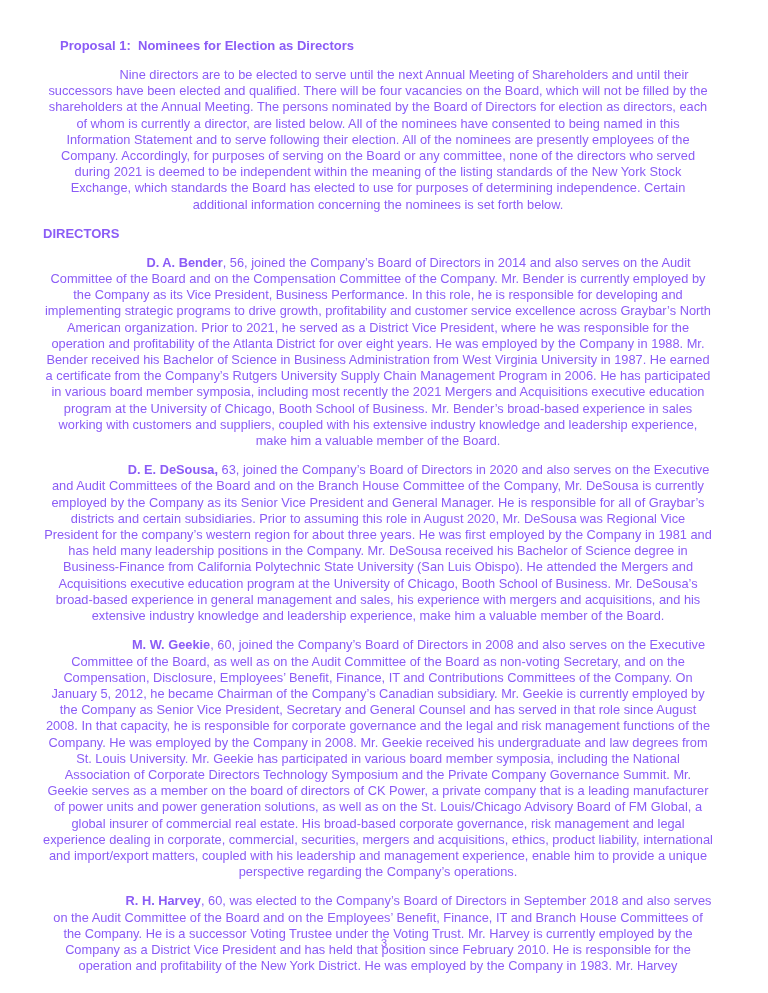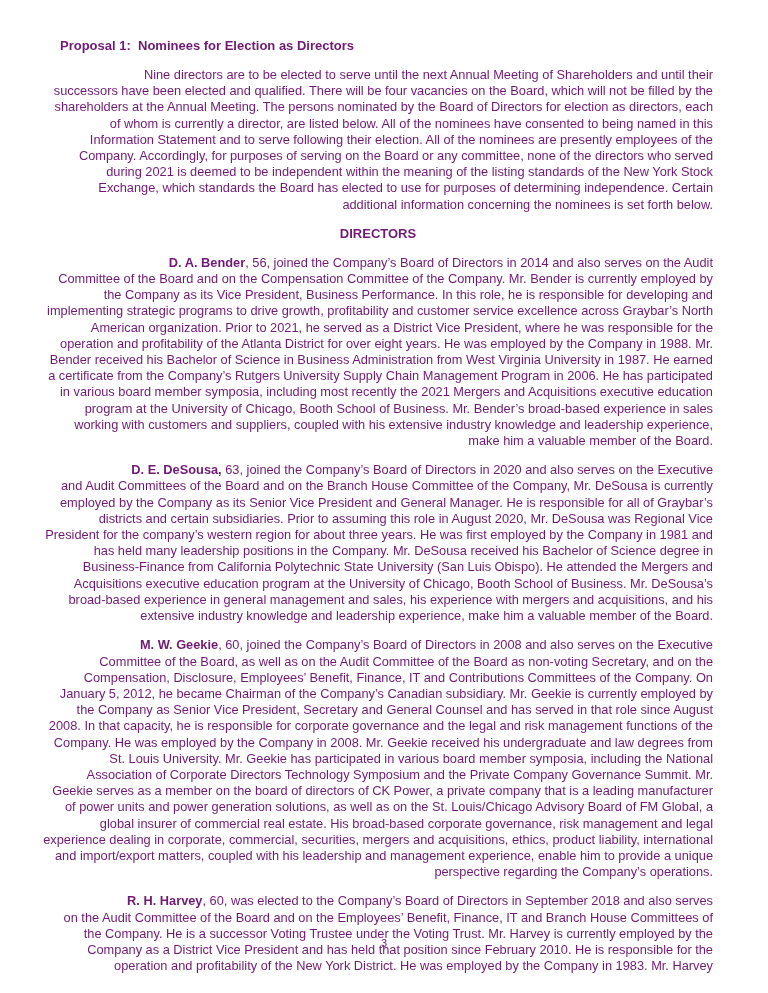--- a/index.html
+++ b/index.html
@@ -5,45 +5,44 @@
   html, body {
     margin: 0;
     padding: 0;
     background: #ffffff;
   }
   .page {
     position: relative;
     width: 768px;
     height: 993px;
     background: #ffffff;
-    color: #701a75;
+    color: #8b5cf6;
     font-family: "Liberation Sans", "DejaVu Sans", sans-serif;
     box-sizing: border-box;
     padding: 38px 55px 0 43px;
     overflow: hidden;
   }
   .doc-title {
     font-size: 13px;
     font-weight: bold;
     line-height: 16px;
     margin: 0 0 0 17px;
     white-space: pre-wrap;
   }
   .para {
     font-size: 12.8px;
     line-height: 16.2px;
     margin: 13px 0 0 0;
     text-indent: 52px;
-    text-align: right;
+    text-align: center;
   }
   .section-heading {
     font-size: 13px;
     font-weight: bold;
     line-height: 16px;
-    text-align: center;
     margin: 13px 0 12px 0;
   }
   .director-name {
     font-weight: bold;
     margin-left: 29px;
   }
   .page-number {
     position: absolute;
     left: 0;
     right: 0;

